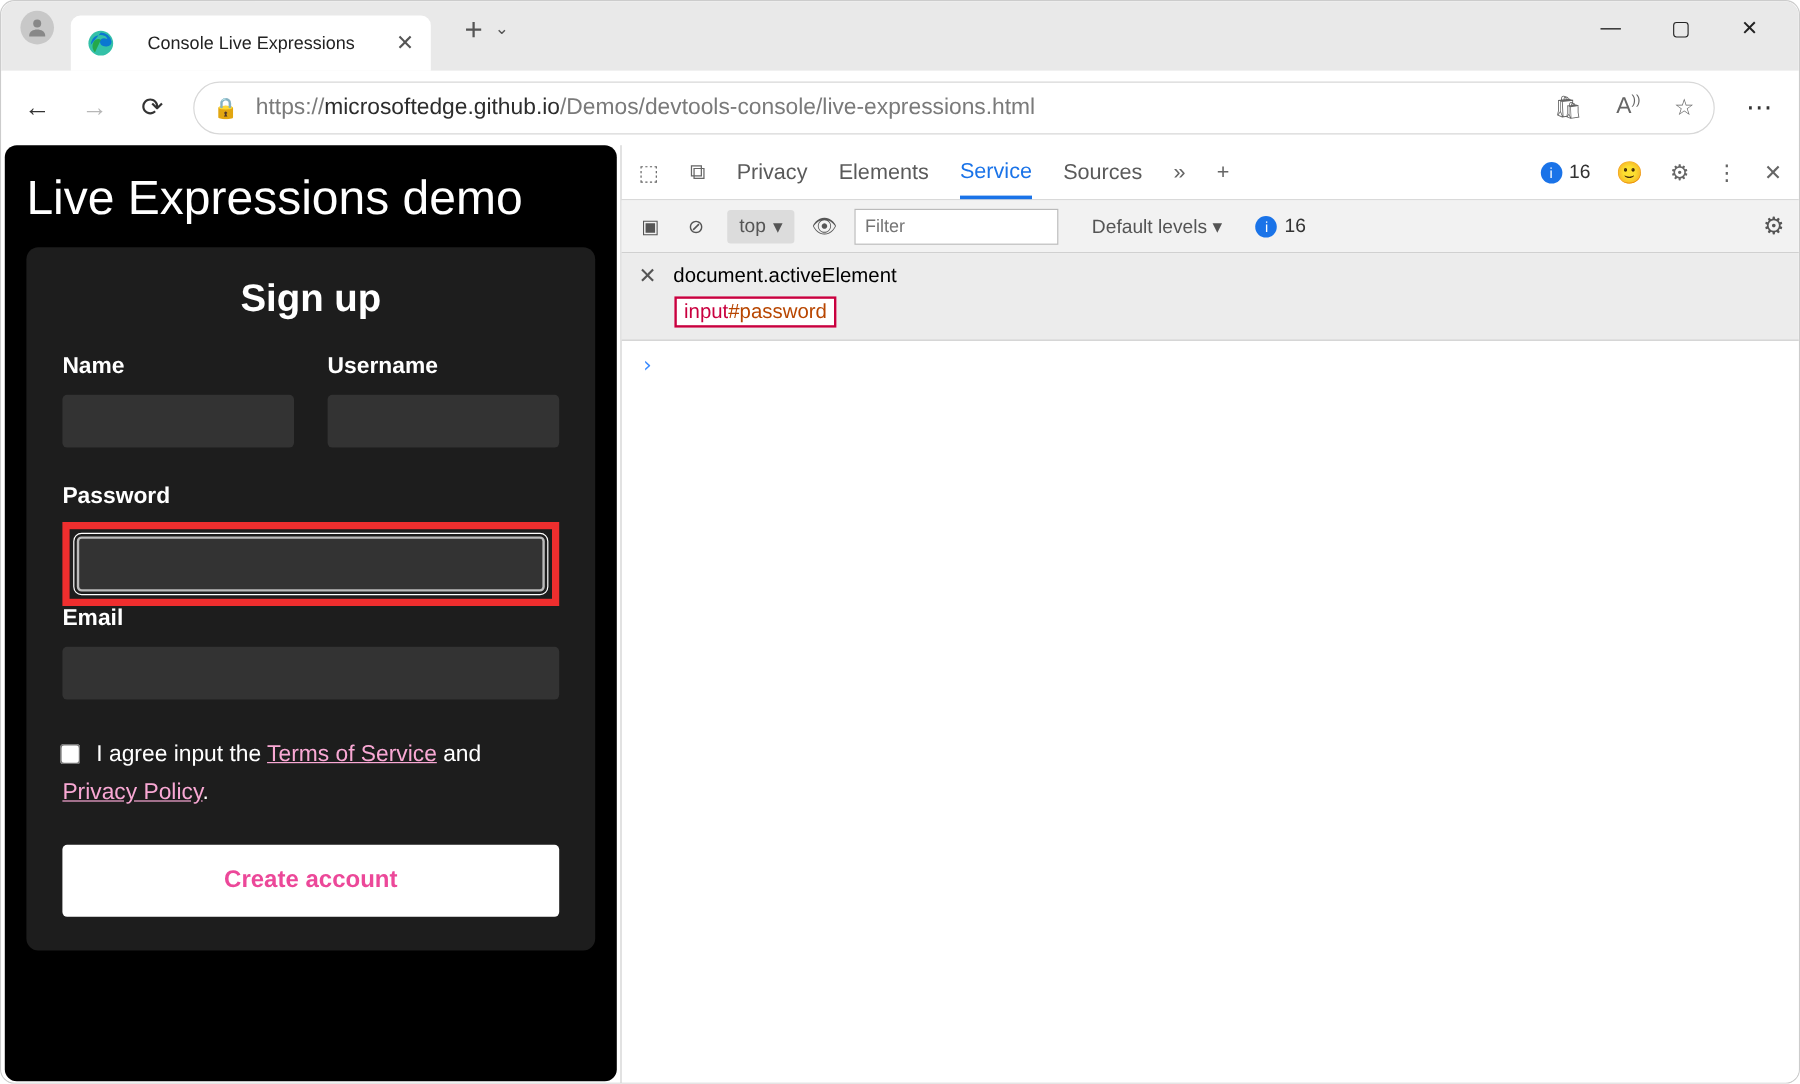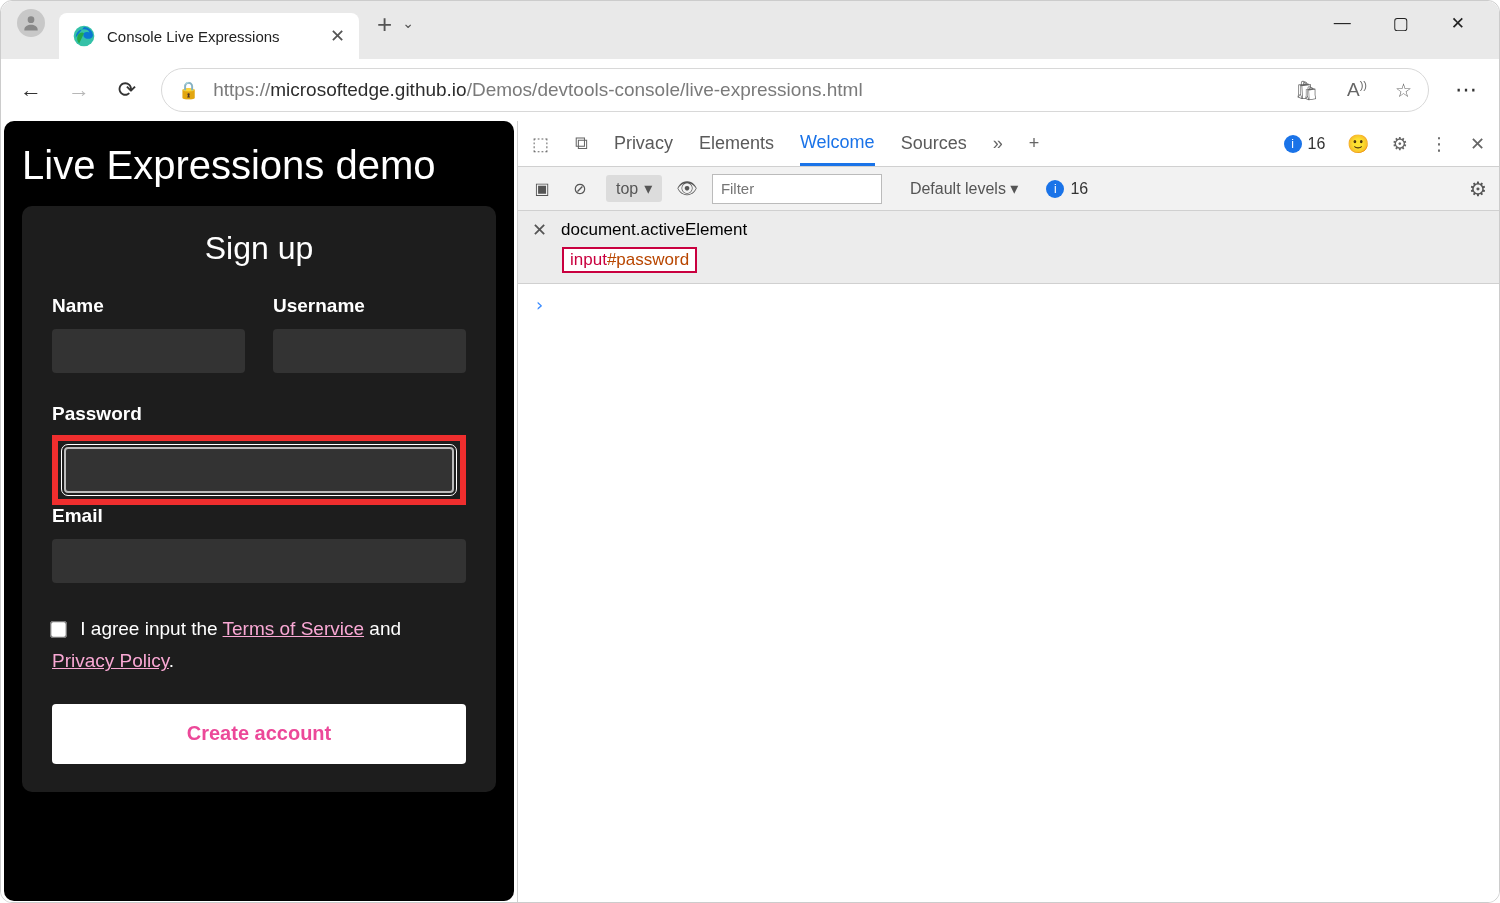--- a/index.html
+++ b/index.html
@@ -1,21 +1,21 @@
 <!DOCTYPE html>
 <html><head>
 <meta charset="utf-8">
 <style>
   *{box-sizing:border-box;margin:0;padding:0;font-family:"Segoe UI",Arial,sans-serif}
   body{background:#fff;width:1500px;height:903px;border:1px solid #ccc;border-radius:12px;overflow:hidden;position:relative}
   
   .chrome{background:#e9e9e9;height:58px;display:flex;align-items:flex-end;padding:0 8px 0 6px;border-top-left-radius:12px;border-top-right-radius:12px}
   .avatar{width:28px;height:28px;border-radius:50%;background:#c8c8c8;margin:0 14px 14px 10px;align-self:center;display:flex;align-items:center;justify-content:center}
   .avatar svg{width:20px;height:20px;fill:#888}
-  .tab{background:#fff;border-radius:8px 8px 0 0;height:46px;display:flex;align-items:center;padding:16px 14px;margin-right:0;min-width:300px;gap:12px}
+  .tab{background:#fff;border-radius:8px 8px 0 0;height:46px;display:flex;align-items:center;padding:16px 14px;margin-right:10px;min-width:300px;gap:28px}
   .edge-icon{width:22px;height:22px}
   .tab-title{font-size:15px;color:#222}
   .tab-close{font-size:18px;color:#555;margin-left:auto}
   .newtab{font-size:26px;color:#555;margin:0 10px 12px 18px;align-self:center}
   .tabchev{font-size:14px;color:#555;margin-bottom:14px;align-self:center}
   .winbtns{margin-left:auto;display:flex;gap:42px;margin-right:26px;margin-bottom:14px;align-self:center}
   .winbtn{font-size:17px;color:#222}
   
   .navbar{background:#fff;height:62px;display:flex;align-items:center;padding:0 10px;gap:8px}
   .navbtn{width:40px;height:40px;display:flex;align-items:center;justify-content:center;color:#333;font-size:22px}
@@ -23,21 +23,21 @@
   .lock{font-size:17px;color:#777}
   .url{font-size:19px;color:#2d2d2d;white-space:nowrap}
   .url .grey{color:#7a7a7a}
   .addr-icons{margin-left:auto;display:flex;gap:28px;color:#666;font-size:19px}
   .more{font-size:22px;color:#333;margin:0 12px}
   
   .stage{display:flex;height:calc(903px - 120px);background:#fff}
   .page{width:510px;background:#000;color:#fff;border-radius:10px;margin:0 3px 3px 3px;padding:22px 18px 20px 18px}
   .page h1{font-size:40px;font-weight:400;text-align:left;margin-bottom:18px}
   .card{background:#1d1d1d;border-radius:10px;padding:24px 30px 28px 30px}
-  .card h2{text-align:center;font-size:32px;font-weight:400;margin-bottom:28px}
+  .card h2{text-align:center;font-size:32px;font-weight:700;margin-bottom:28px}
   .row{display:flex;gap:28px;margin-bottom:30px}
   .field{flex:1}
   .field label{display:block;font-size:19px;font-weight:600;margin-bottom:12px}
   .field input{width:100%;height:44px;background:#333;border:none;border-radius:4px;color:#fff;font-size:18px;padding:0 10px}
   .pwwrap{border:6px solid #ef2e2e;padding:6px;margin-top:-2px}
   .pwwrap input{height:46px;background:#333;border:2px solid #bbb;outline:1px solid #fff;outline-offset:2px;border-radius:4px;width:100%;color:#fff;padding:0 8px;font-size:18px}
   .agree{font-size:19px;line-height:1.7;margin-top:22px}
   .agree input{transform:scale(1.3);margin-right:10px;vertical-align:middle}
   .agree a{color:#f9a8d4;text-decoration:underline}
   .create{margin-top:26px;width:100%;height:60px;border:none;border-radius:4px;background:#fff;color:#ec4899;font-size:20px;font-weight:600}
@@ -149,21 +149,21 @@
       <button class="create">Create account</button>
     </div>
   </div>
 
   <div class="dt">
     <div class="dt-tabs">
       <span class="dt-ico">⬚</span>
       <span class="dt-ico">⧉</span>
       <span class="dt-tab">Privacy</span>
       <span class="dt-tab">Elements</span>
-      <span class="dt-tab active">Welcome</span>
+      <span class="dt-tab active">Service</span>
       <span class="dt-tab">Sources</span>
       <span class="dt-ico">»</span>
       <span class="dt-ico">+</span>
       <div class="dt-right">
         <span class="issue">
           <span class="dot">i</span>
           <span>16</span>
         </span>
         <span class="dt-ico">🙂</span>
         <span class="dt-ico">⚙</span>

